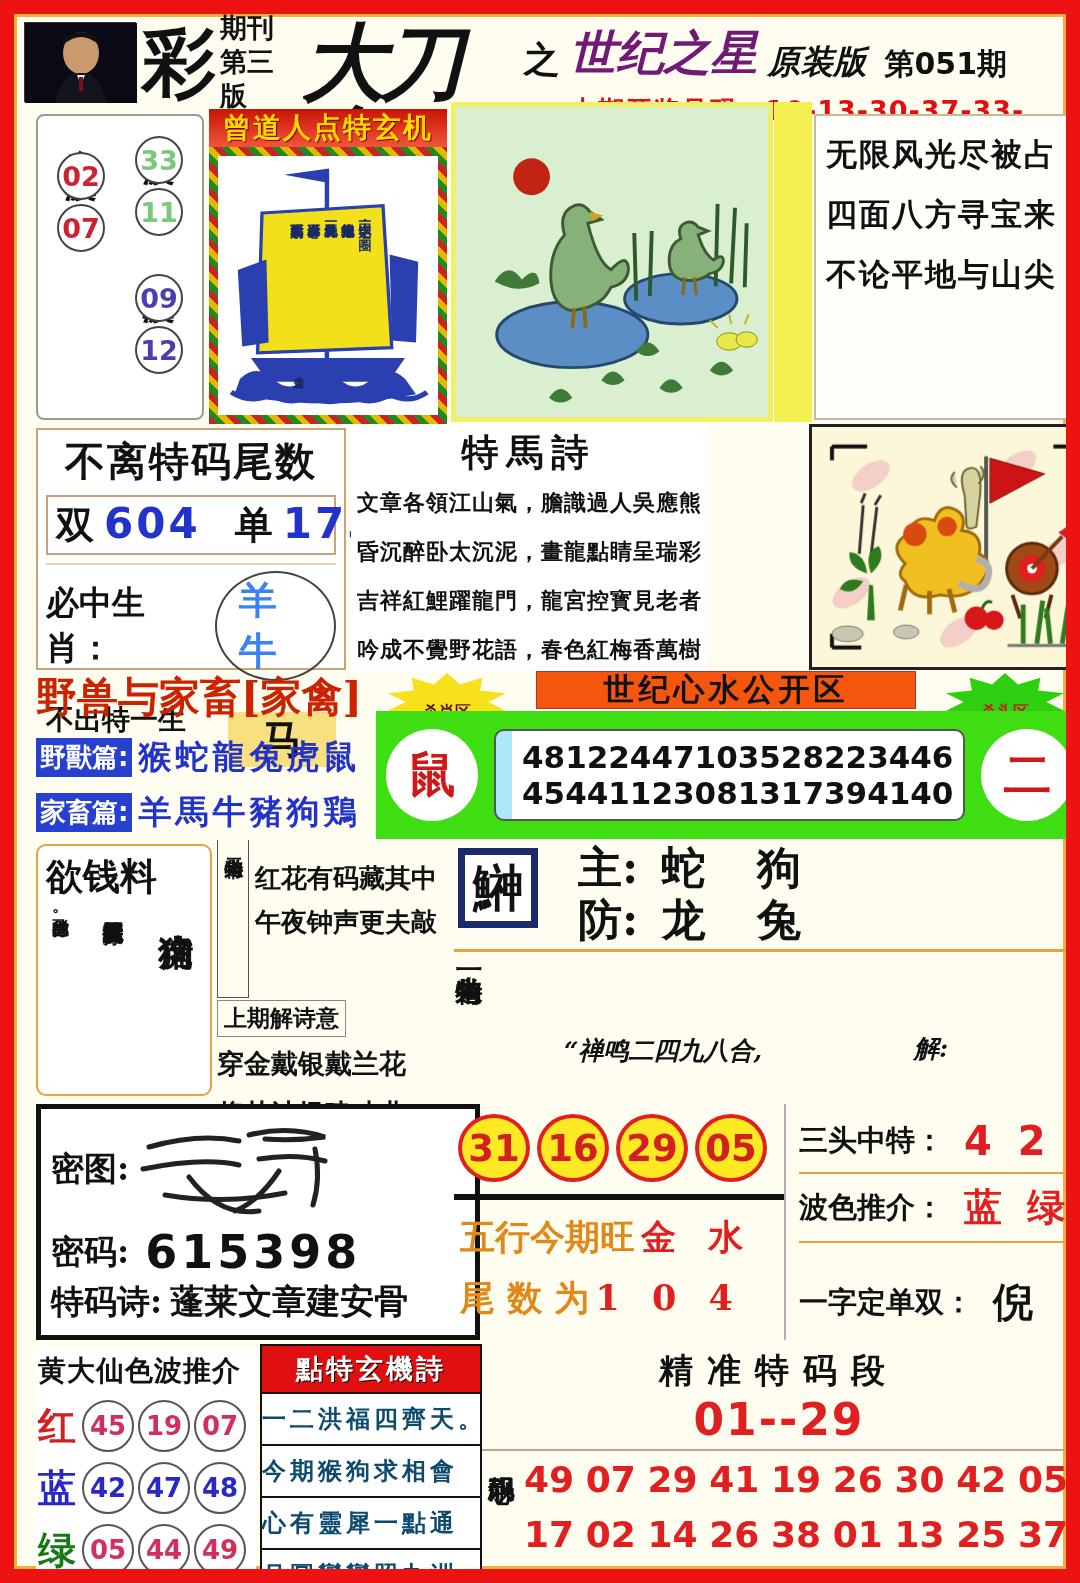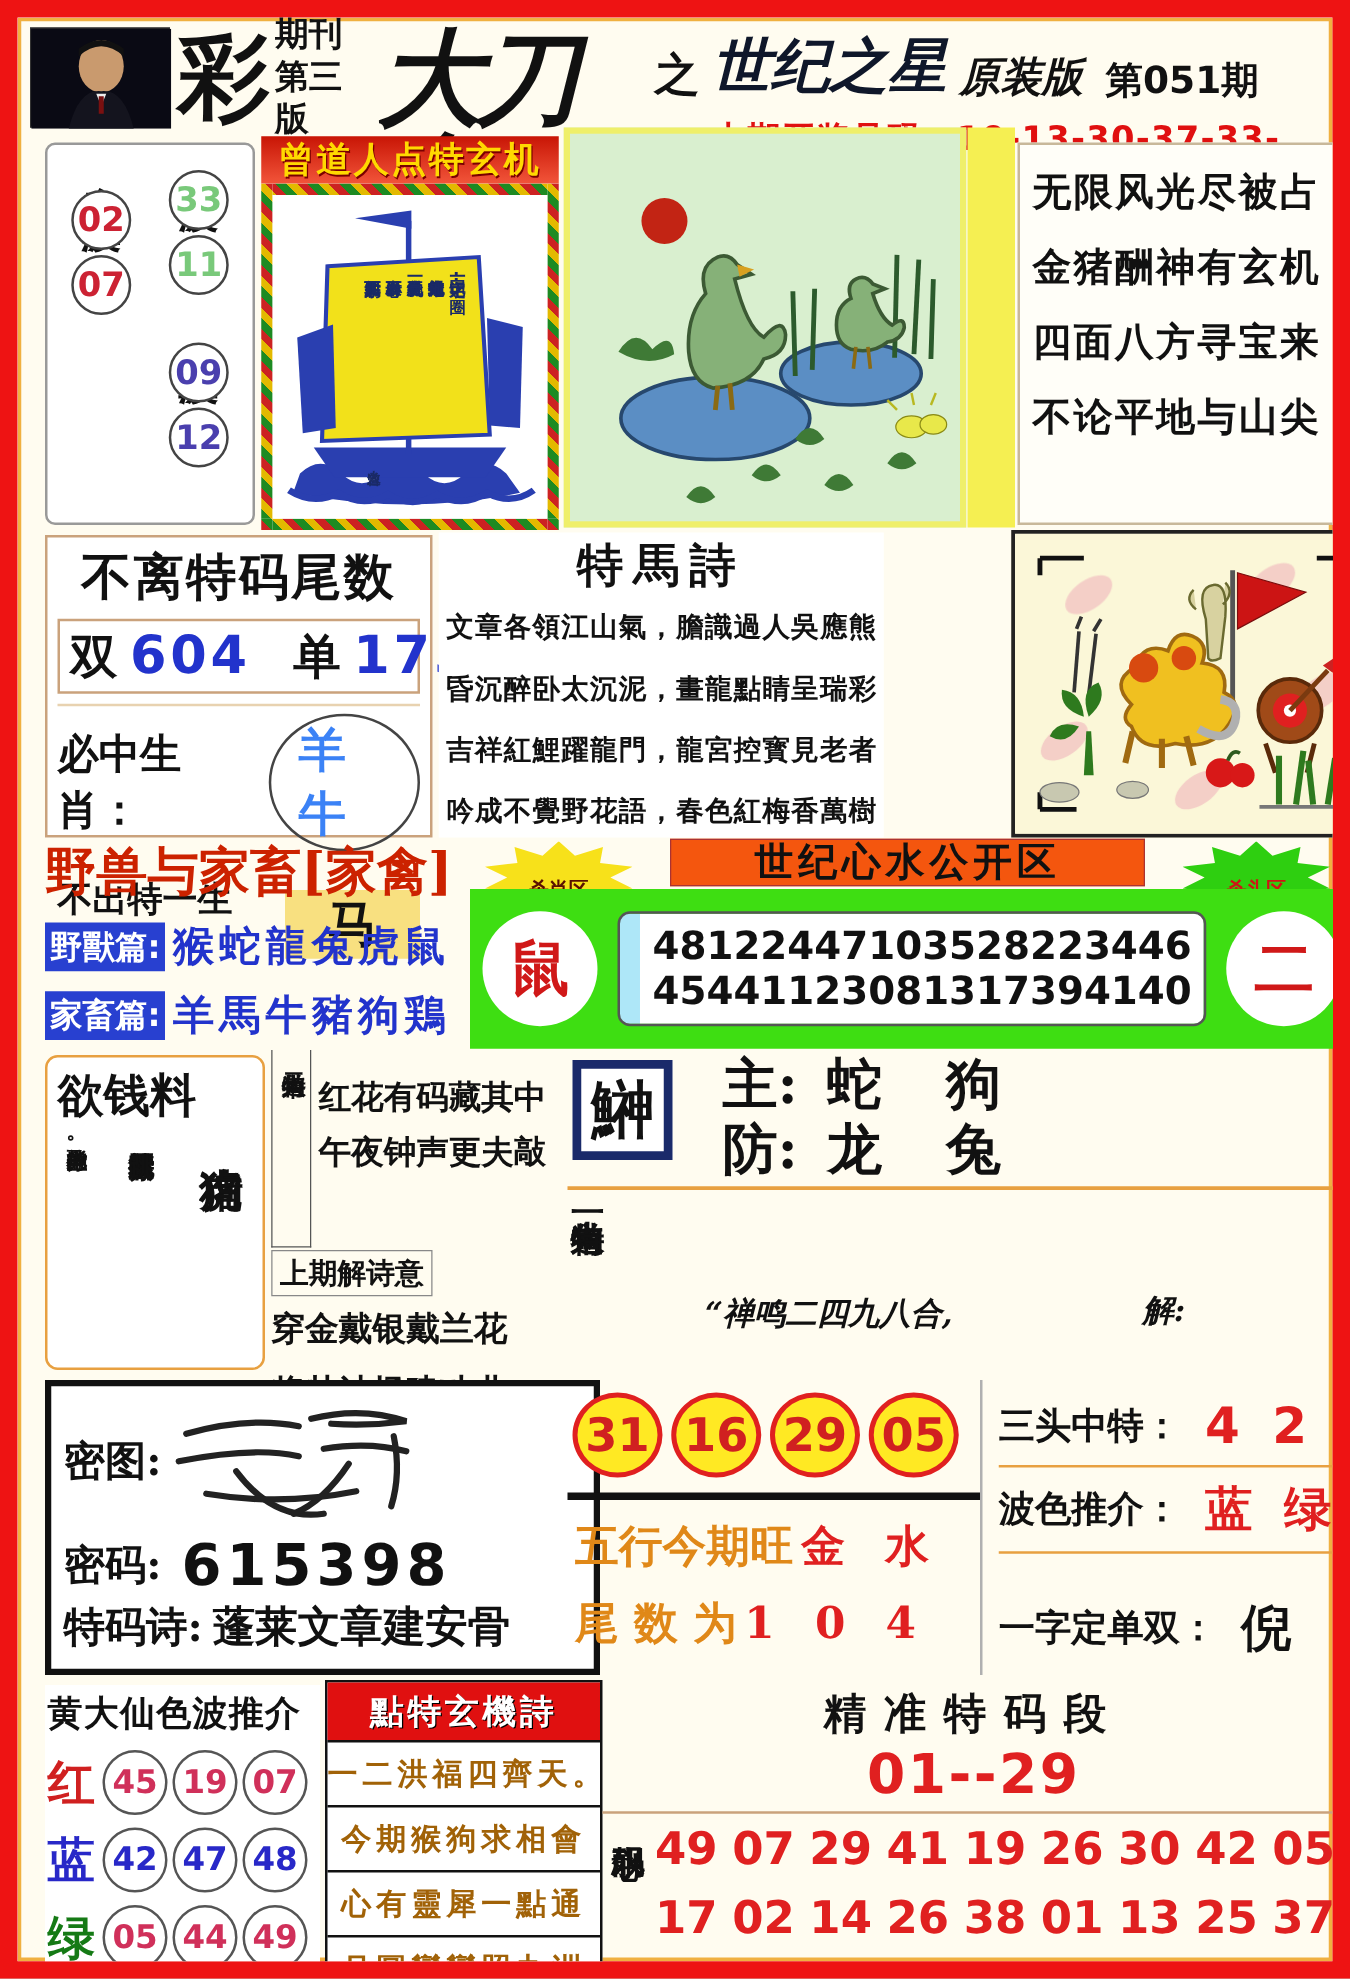--- a/index.html
+++ b/index.html
@@ -18,21 +18,21 @@
   
   .header { position:absolute; left:10px; top:8px; width:1040px; height:86px; display:flex; align-items:flex-start; }
   .portrait { width:112px; height:80px; background:#0a0a12; flex:0 0 auto; border:1px solid #333; }
   .m-cai { font-family:"DejaVu Serif",serif; font-size:74px; font-weight:bold; line-height:80px; margin-left:6px; }
   .m-stack { display:flex; flex-direction:column; justify-content:center; height:80px; margin-left:4px; }
   .m-stack div { font-size:27px; font-weight:bold; line-height:34px; }
   .m-title { font-family:"DejaVu Serif",serif; font-size:84px; font-weight:bold; letter-spacing:-6px; line-height:82px; margin-left:10px; font-style:italic; }
   .m-zhi { font-size:36px; font-weight:bold; margin:14px 0 0 14px; }
   .m-right { display:flex; flex-direction:column; margin-left:10px; }
   .m-right-top { display:flex; align-items:flex-end; }
-  .m-star { color:#0f172a; font-size:47px; font-weight:bold; font-style:italic; font-family:"DejaVu Serif",serif; }
+  .m-star { color:#701a75; font-size:47px; font-weight:bold; font-style:italic; font-family:"DejaVu Serif",serif; }
   .m-ver { font-size:33px; font-weight:bold; font-style:italic; margin-left:10px; font-family:"DejaVu Serif",serif; }
   .m-issue { font-size:30px; font-weight:bold; margin-left:18px; }
   .m-draw { color:#e01010; font-size:27px; font-weight:bold; margin-top:8px; letter-spacing:1px; }
 
   
   .box-wave { position:absolute; left:22px; top:100px; width:168px; height:306px;
     background:#fff; border:2px solid #999; border-radius:8px; display:flex; padding:8px 4px; }
   .wave-col { flex:1; display:flex; flex-direction:column; align-items:center; }
   .wave-label { font-size:32px; font-weight:bold; line-height:36px; letter-spacing:4px; }
   .circ { display:flex; align-items:center; justify-content:center; width:48px; height:48px;
@@ -171,21 +171,21 @@
   .hx-row [data-list] { display:flex; gap:4px; }
   .hx-row [data-list] span { width:52px; height:52px; border:2px solid #555; border-radius:50%;
     display:flex; align-items:center; justify-content:center; font-size:26px; font-weight:bold; }
   .hx-red .hx-lab { color:#d02020; } .hx-red [data-list] span { color:#d0305a; }
   .hx-blue .hx-lab { color:#2828c8; } .hx-blue [data-list] span { color:#2828c8; }
   .hx-green .hx-lab { color:#157a15; } .hx-green [data-list] span { color:#d0305a; }
 
   .box-dianti { position:absolute; left:246px; top:1330px; width:222px; height:255px; border:2px solid #111; background:#fff; }
   .dt-title { background:#e01010; color:#fff; font-size:27px; font-weight:bold; text-align:center; padding:5px 0;
     letter-spacing:3px; text-shadow:1px 1px 0 #000; font-family:"DejaVu Serif",serif; }
-  .dt-line { border-top:2px solid #111; color:#a16207; font-size:24px; font-weight:bold; text-align:center;
+  .dt-line { border-top:2px solid #111; color:#0c4a6e; font-size:24px; font-weight:bold; 
     padding:9px 0; letter-spacing:4px; white-space:nowrap; font-family:"DejaVu Serif",serif; }
 
   .box-precise { position:absolute; left:468px; top:1334px; width:594px; height:238px; }
   .pr-title { text-align:center; font-size:34px; font-weight:bold; letter-spacing:14px; font-family:"DejaVu Serif",serif; }
   .pr-range { text-align:center; color:#e02020; font-size:44px; font-weight:bold; letter-spacing:2px; }
   .pr-body { display:flex; border-top:2px solid #caa27c; margin-top:4px; padding-top:6px; }
   .pr-lab { font-size:26px; font-weight:bold; line-height:29px; width:34px; }
   .pr-rows { flex:1; display:flex; flex-direction:column; gap:14px; margin-top:2px; }
   .pr-rows [data-list] { display:flex; justify-content:space-between; padding:0 8px; }
   .pr-rows [data-list] span { color:#e02020; font-size:36px; font-weight:bold; }
@@ -303,21 +303,20 @@
           <line x1="270" y1="228" x2="262" y2="220"></line>
           <line x1="284" y1="224" x2="282" y2="214"></line>
           <line x1="298" y1="224" x2="302" y2="214"></line>
         </g>
     </svg>
   </div>
   <div class="strip-yellow"></div>
 
   <div class="box-poem1">
     <div class="poem1-line">无限风光尽被占</div>
-    <div class="poem1-line">金猪酬神有玄机</div>
     <div class="poem1-line">四面八方寻宝来</div>
     <div class="poem1-line">不论平地与山尖</div>
   </div>
 
   <div class="box-tail">
     <div class="tail-title">不离特码尾数</div>
     <div class="tail-nums">
       <span class="lab">双</span>
       <span class="val">604</span>
       <span class="lab" style="margin-left:24px">单</span>

